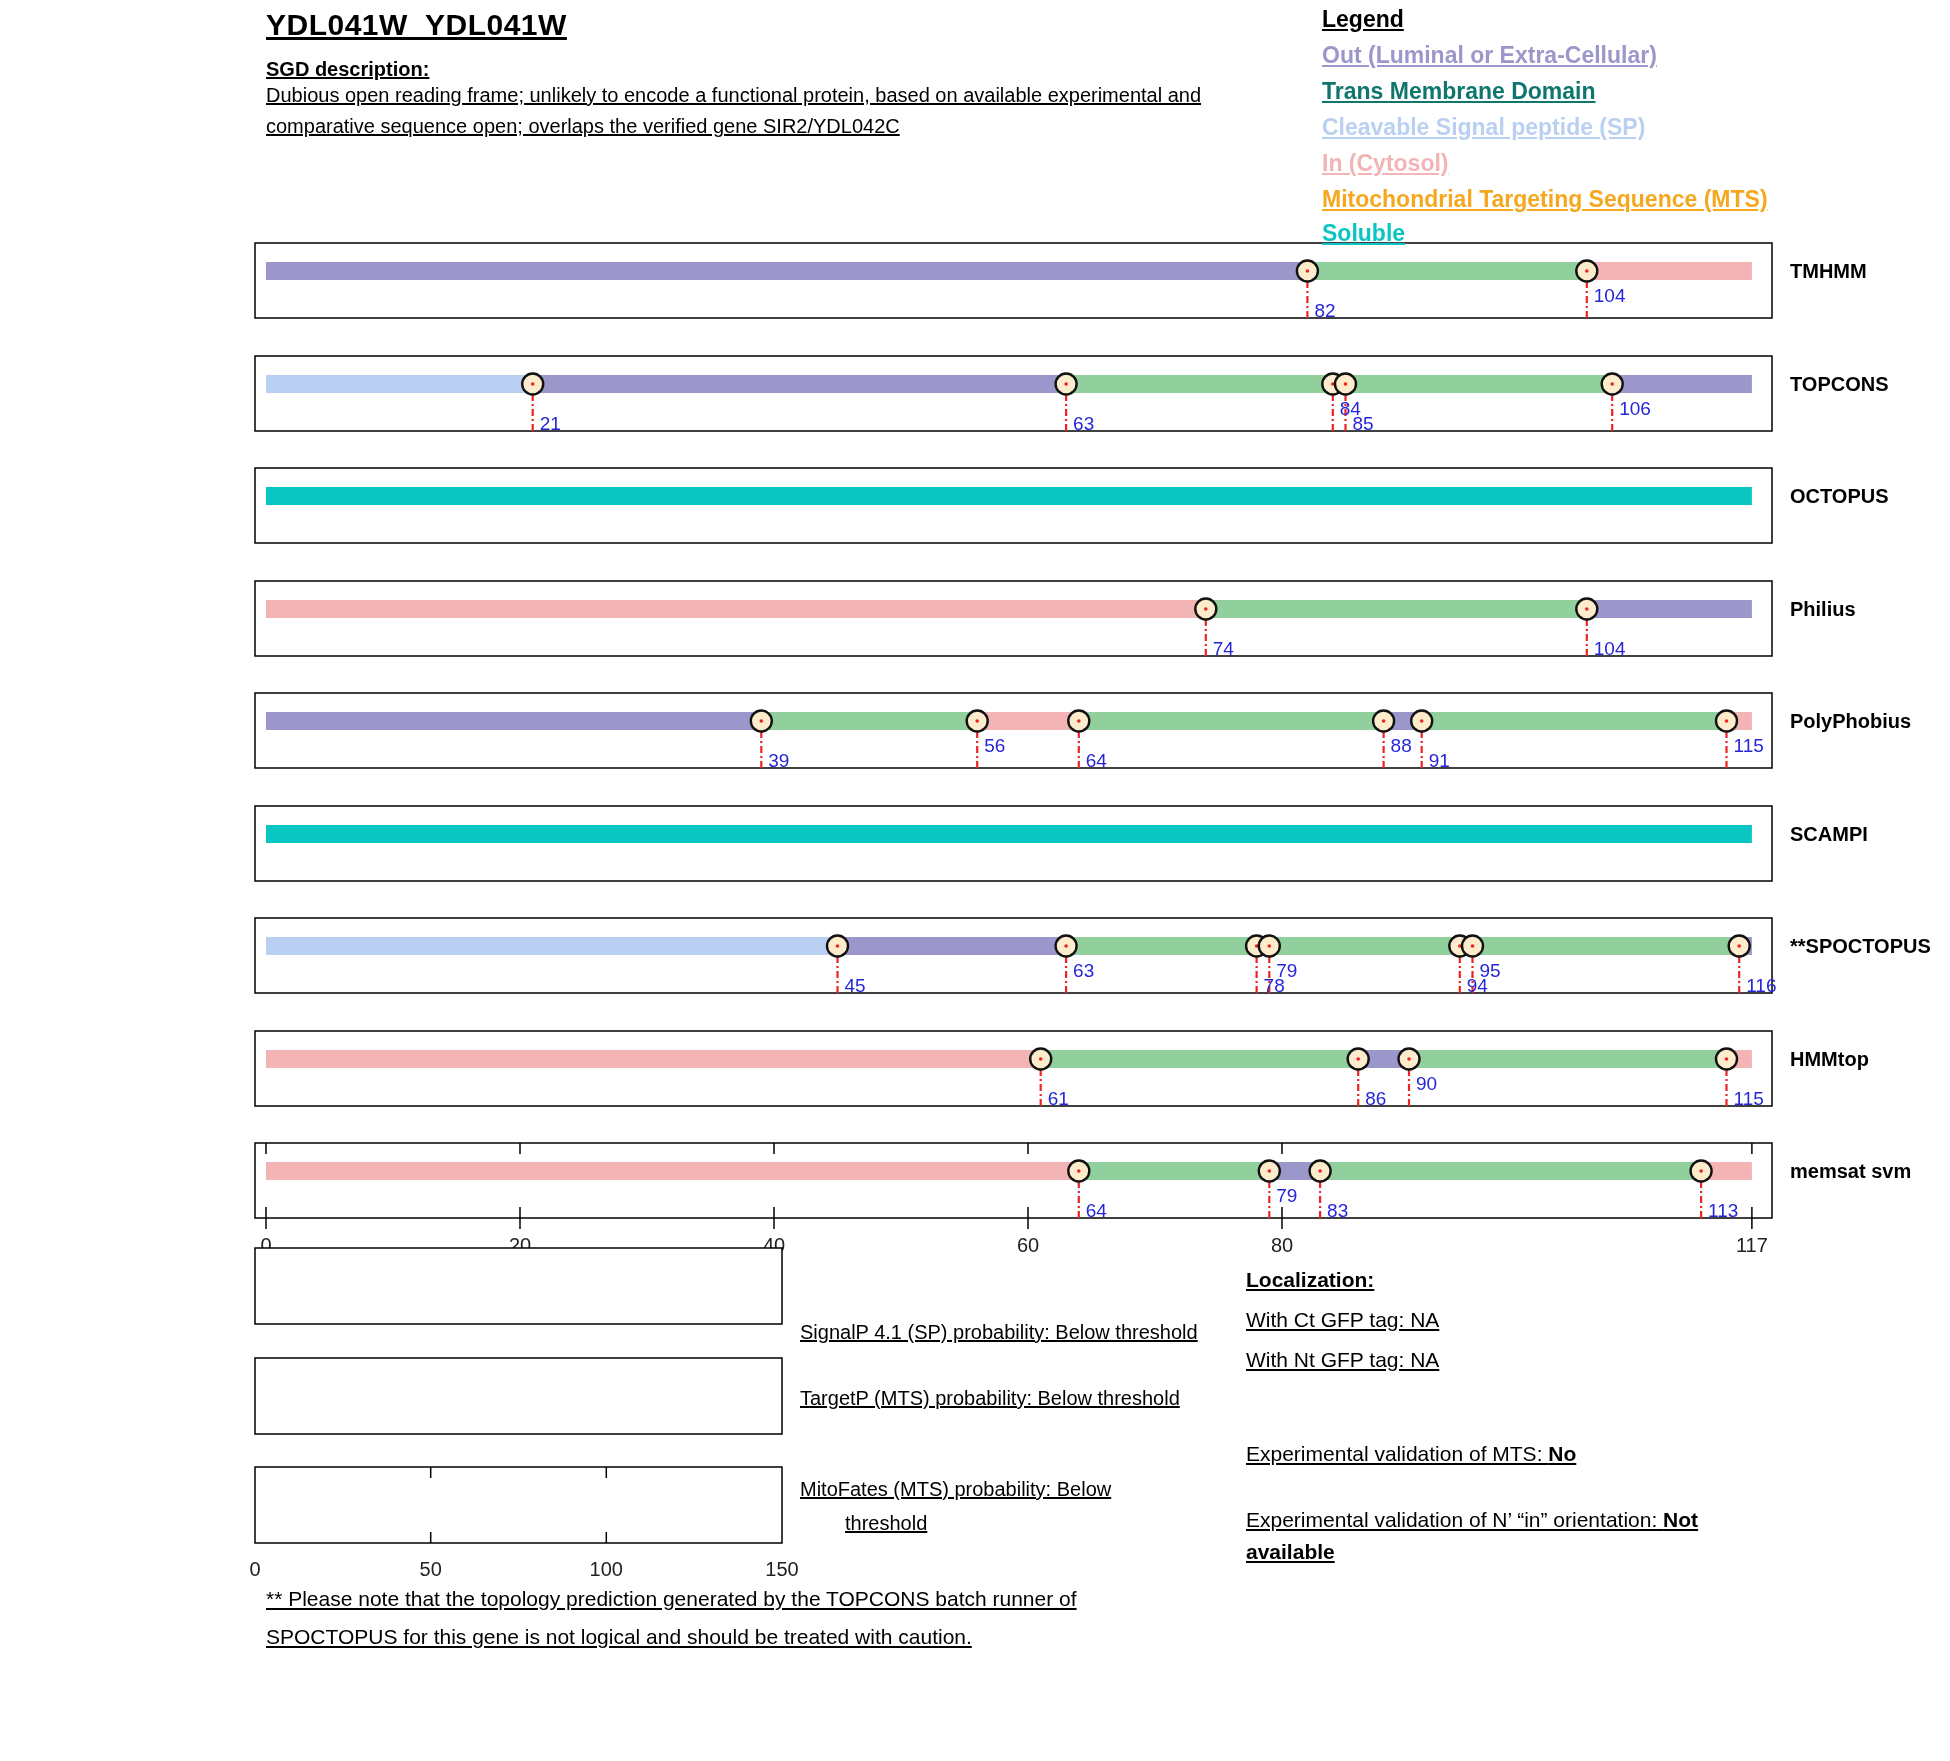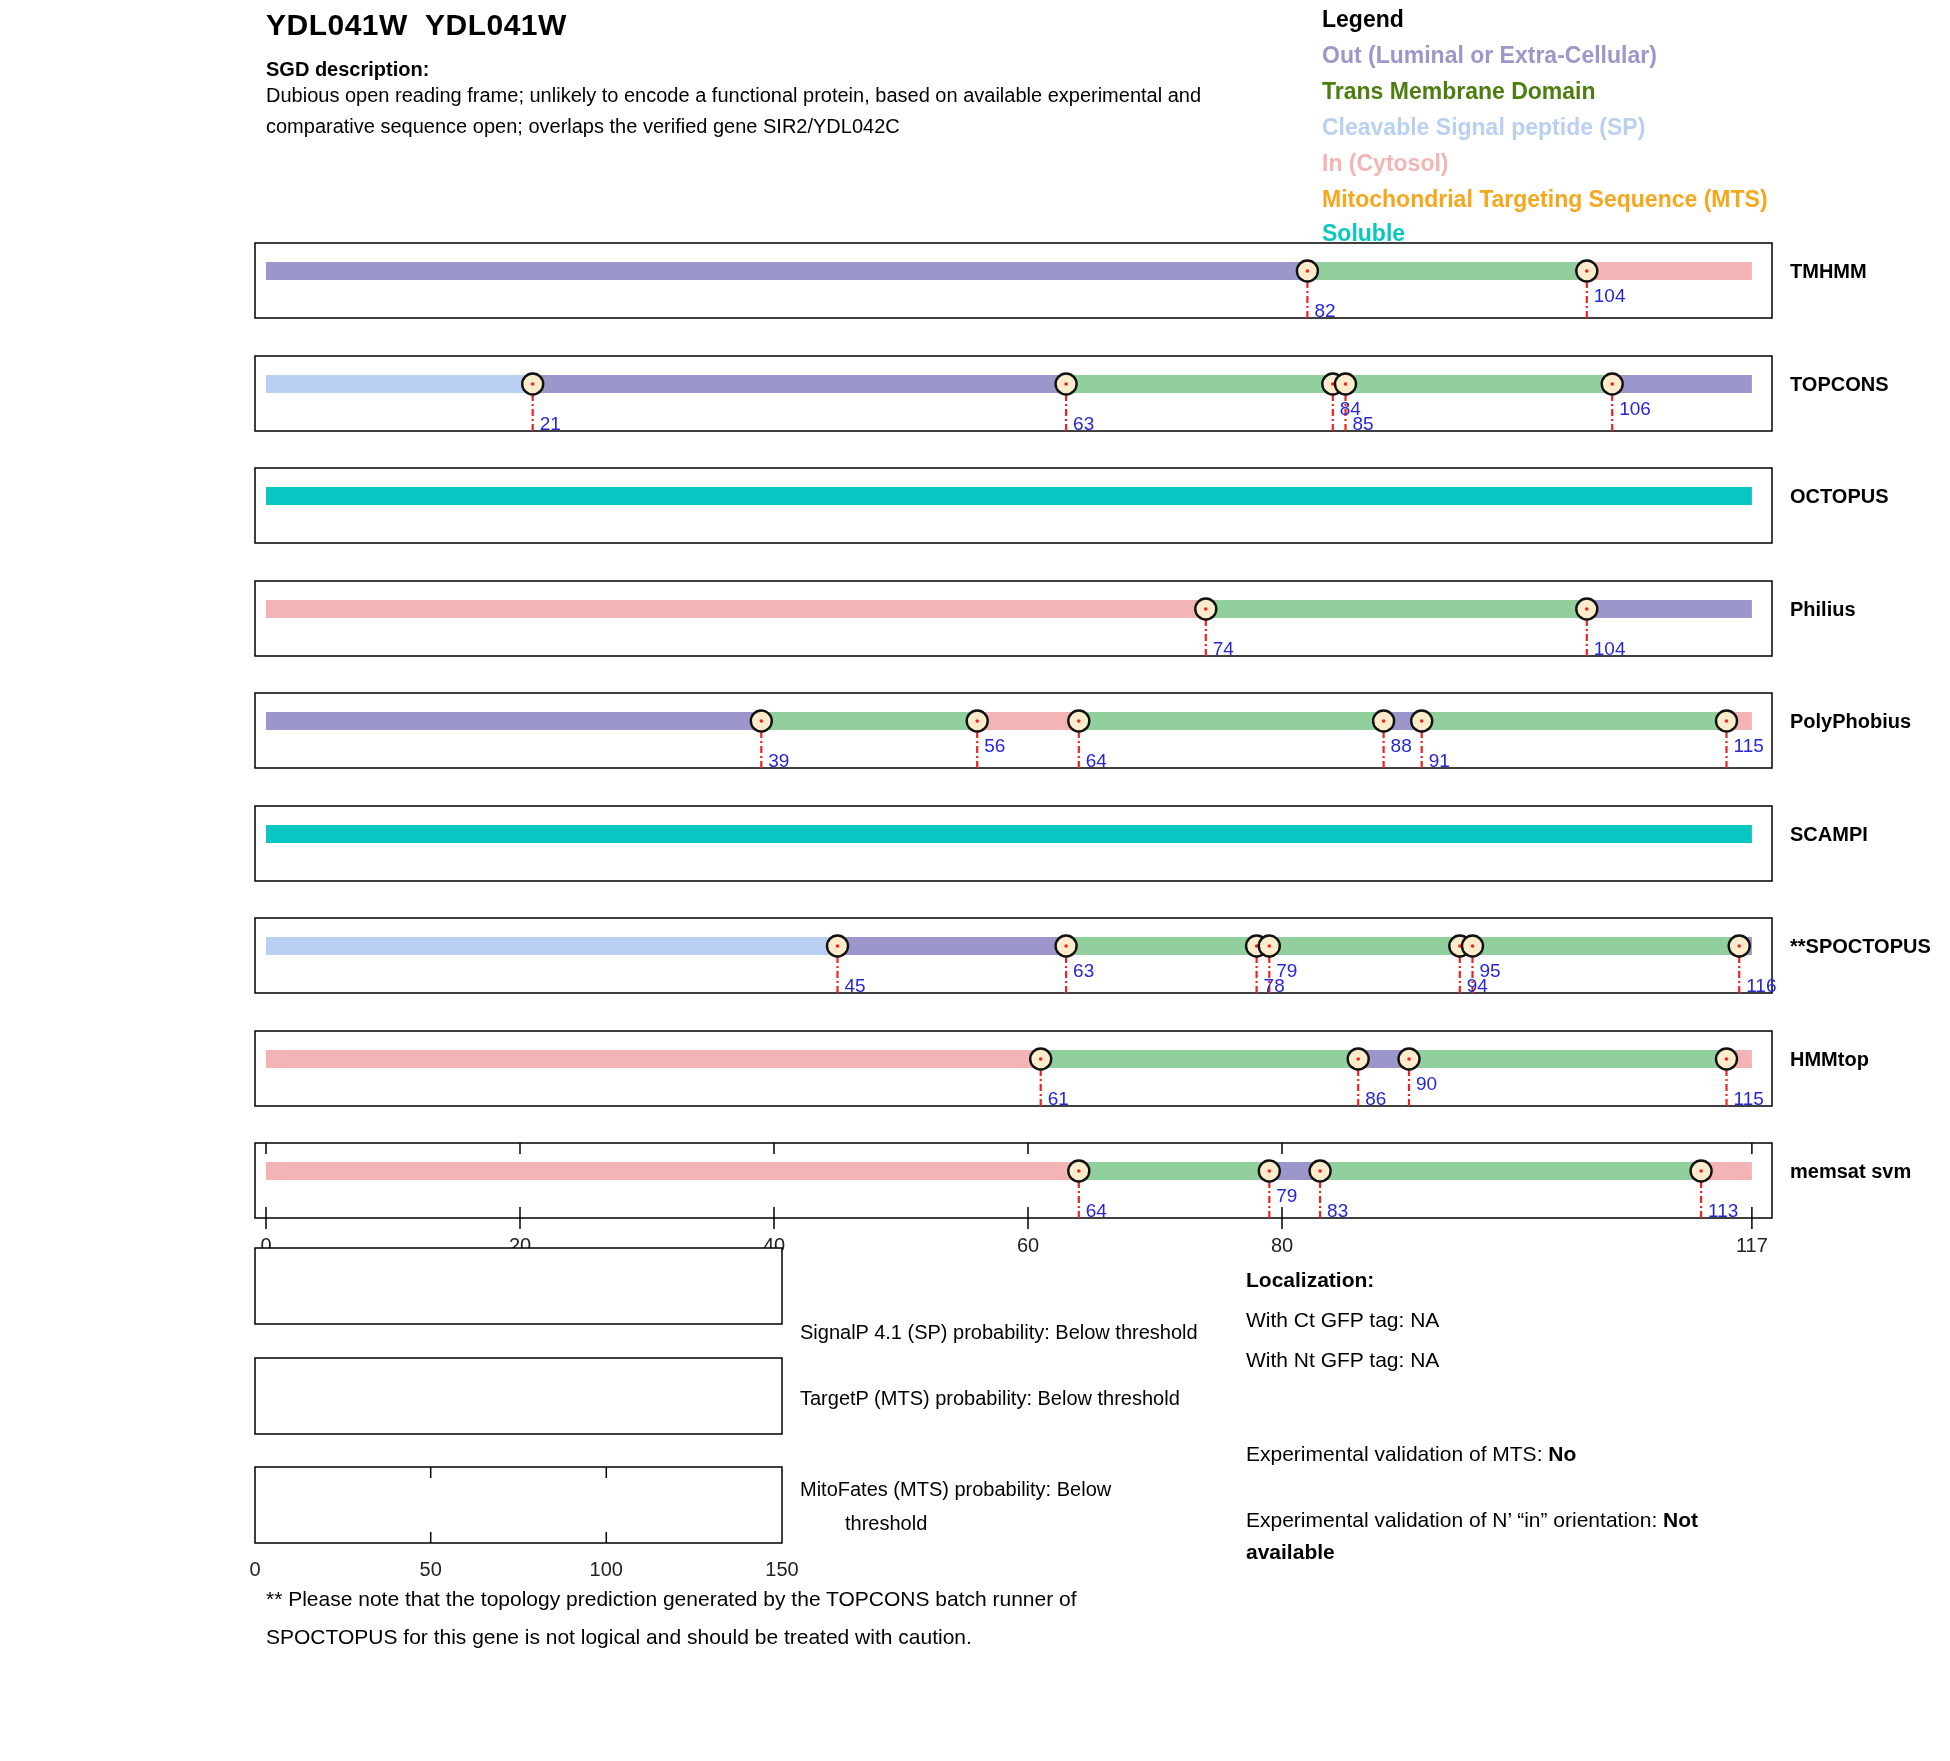--- a/index.html
+++ b/index.html
@@ -1,18 +1,18 @@
 <!DOCTYPE html>
 <html><head>
 <meta charset="utf-8">
 <style>
   html,body{margin:0;padding:0;background:#fff;}
   .page{position:relative;width:1950px;height:1761px;background:#fff;overflow:hidden;
         font-family:"Liberation Sans",sans-serif;color:#000;}
-  .abs{position:absolute;white-space:pre;}
+  .abs{position:absolute;white-space:pre;text-decoration:underline;}
   .title{font-size:30px;font-weight:bold;letter-spacing:0.5px;}
   .sgdlabel{font-size:20px;font-weight:bold;}
   .desc{font-size:20px;}
   .legend-title{font-size:23px;font-weight:bold;}
   .legend-item{font-size:23px;font-weight:bold;}
   .plabel{font-size:20px;}
   .loc-head{font-size:21px;font-weight:bold;}
   .loc-line{font-size:21px;}
   .loc-line b{font-weight:bold;}
   .footnote{font-size:21px;}
@@ -233,21 +233,21 @@
       <text x="782.0" y="1576" font-size="20" fill="#222" text-anchor="middle">150</text>
     </svg>
 
   <div class="abs title" style="left:266px;top:8px;">YDL041W  YDL041W</div>
   <div class="abs sgdlabel" style="left:266px;top:58px;">SGD description:</div>
   <div class="abs desc" style="left:266px;top:84px;">Dubious open reading frame; unlikely to encode a functional protein, based on available experimental and</div>
   <div class="abs desc" style="left:266px;top:115px;">comparative sequence open; overlaps the verified gene SIR2/YDL042C</div>
 
   <div class="abs legend-title" style="left:1322px;top:6px;">Legend</div>
   <div class="abs legend-item" style="left: 1322px; top: 42px; color: rgb(155, 151, 203);">Out (Luminal or Extra-Cellular)</div>
-  <div class="abs legend-item" style="left: 1322px; top: 78px; color: #4d7c0f;">Trans Membrane Domain</div>
+  <div class="abs legend-item" style="left: 1322px; top: 78px; color: #0f766e;">Trans Membrane Domain</div>
   <div class="abs legend-item" style="left: 1322px; top: 114px; color: rgb(185, 208, 242);">Cleavable Signal peptide (SP)</div>
   <div class="abs legend-item" style="left: 1322px; top: 150px; color: rgb(243, 180, 182);">In (Cytosol)</div>
   <div class="abs legend-item" style="left: 1322px; top: 186px; color: rgb(245, 167, 30);">Mitochondrial Targeting Sequence (MTS)</div>
   <div class="abs legend-item" style="left: 1322px; top: 220px; color: rgb(10, 198, 194);">Soluble</div>
 
   <div class="abs plabel" style="left:800px;top:1321px;">SignalP 4.1 (SP) probability: Below threshold</div>
   <div class="abs plabel" style="left:800px;top:1387px;">TargetP (MTS) probability: Below threshold</div>
   <div class="abs plabel" style="left:800px;top:1478px;">MitoFates (MTS) probability: Below</div>
   <div class="abs plabel" style="left:800px;top:1512px;margin-left:45px;">threshold</div>
 

